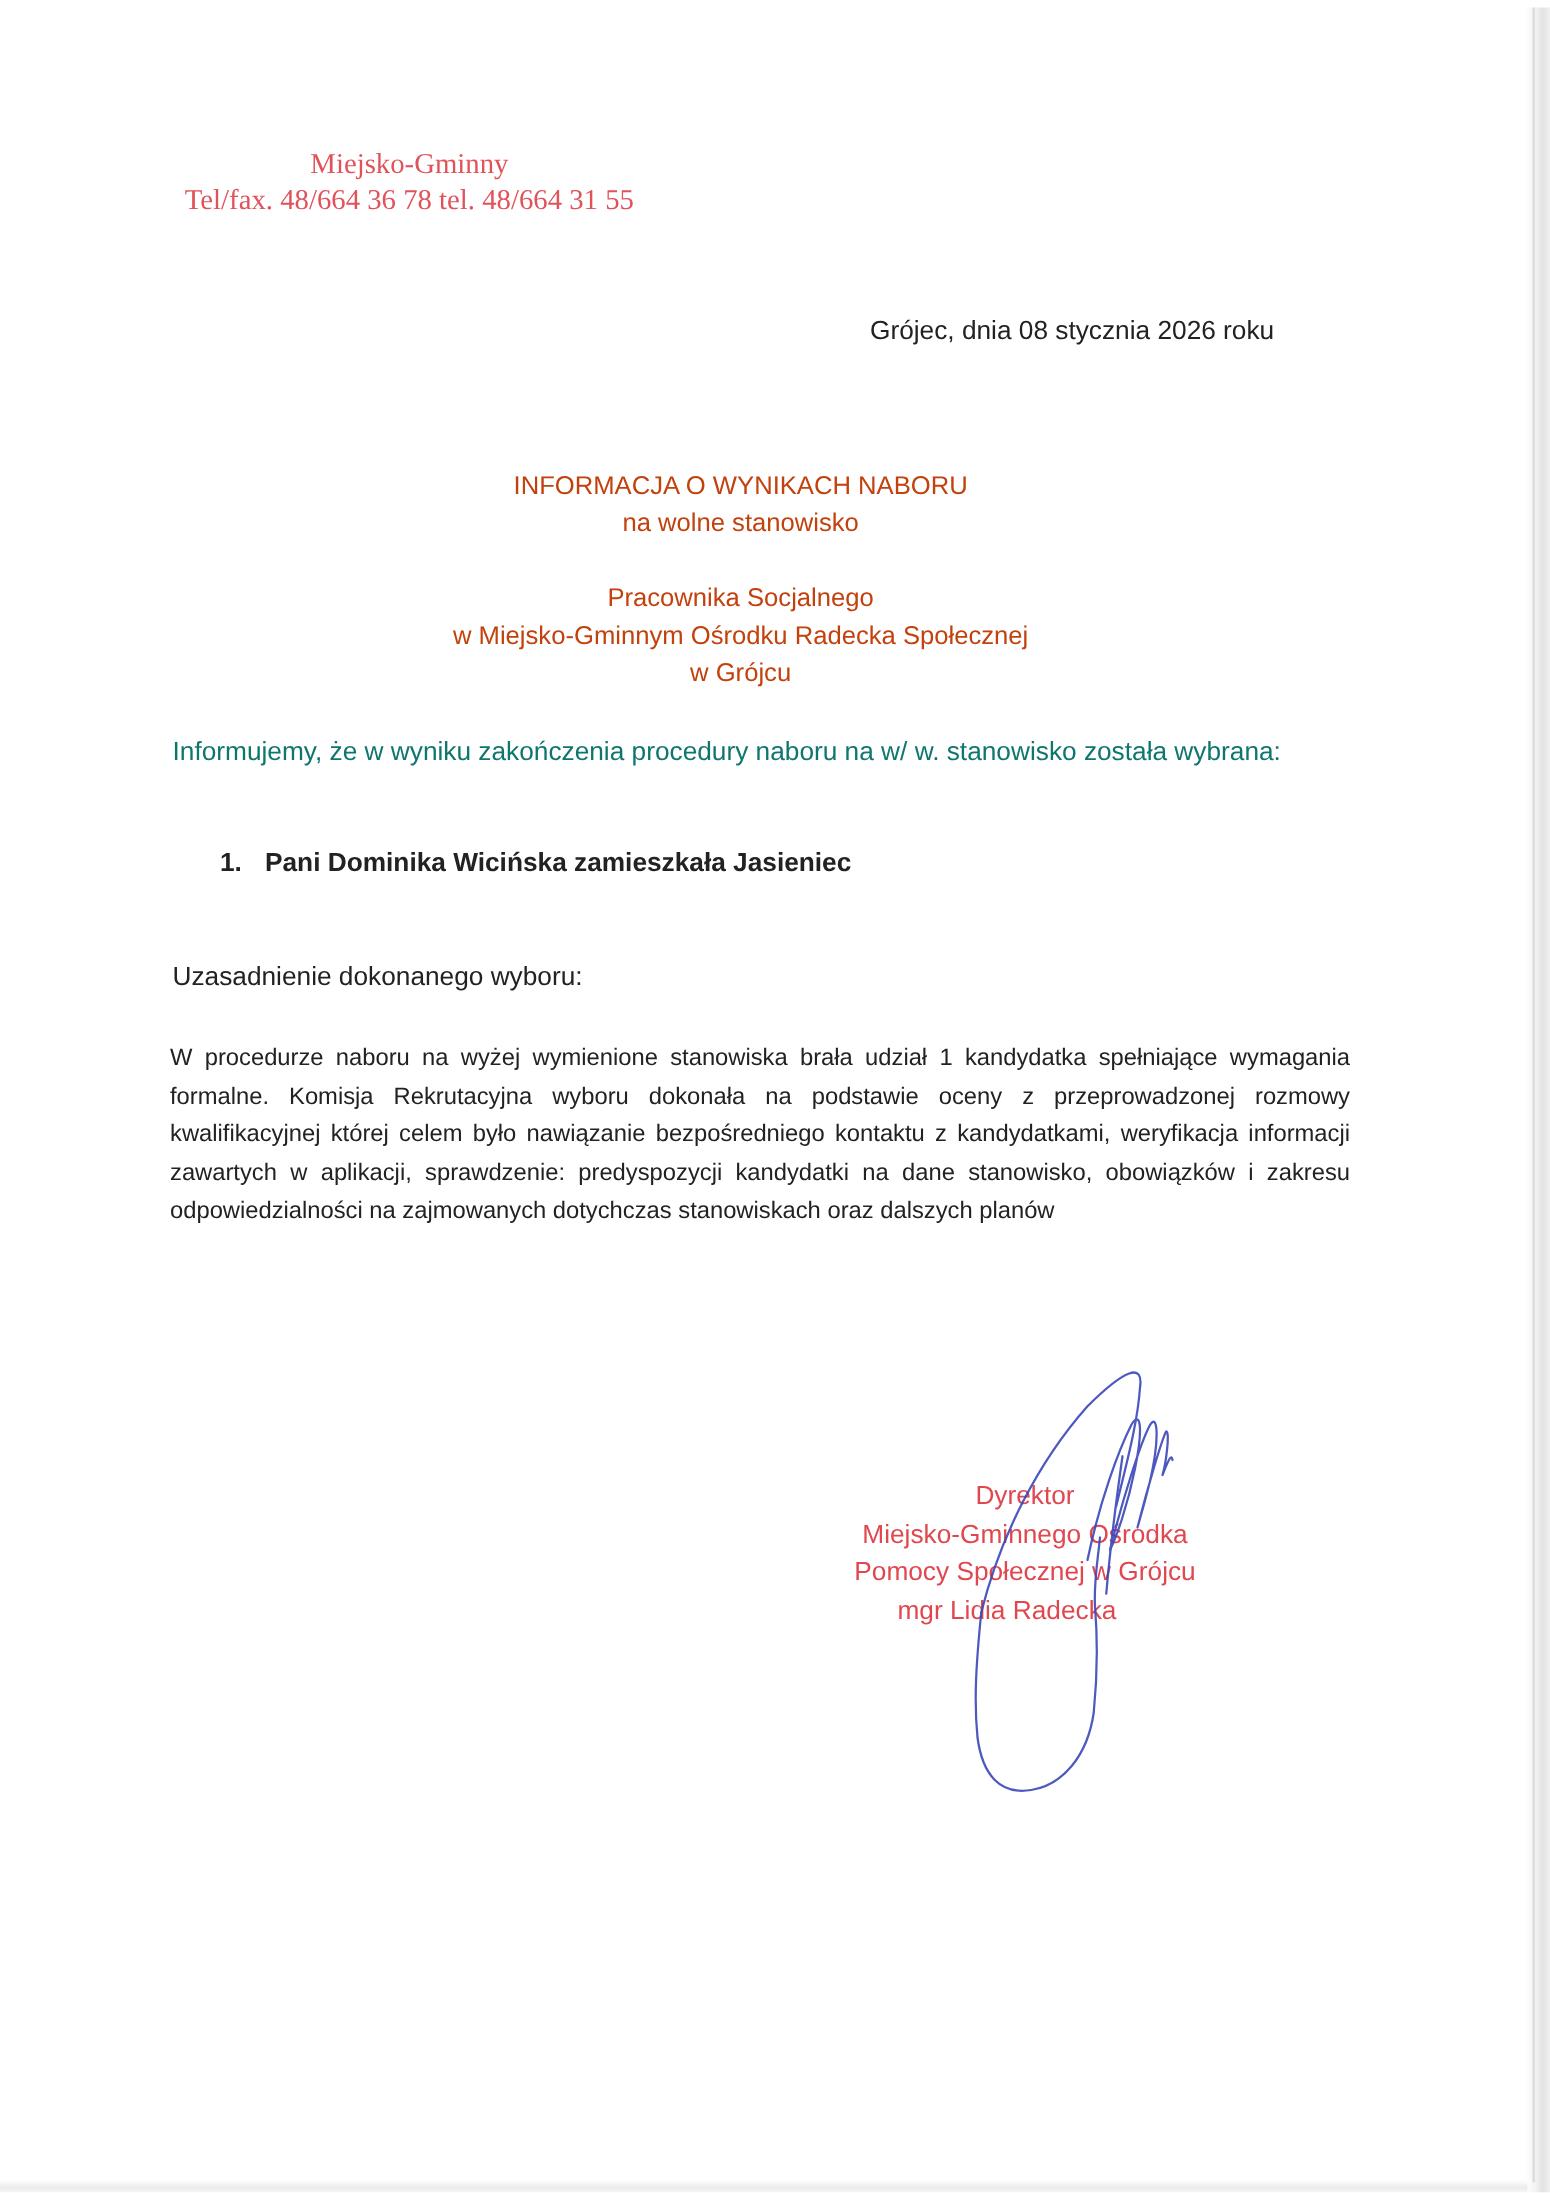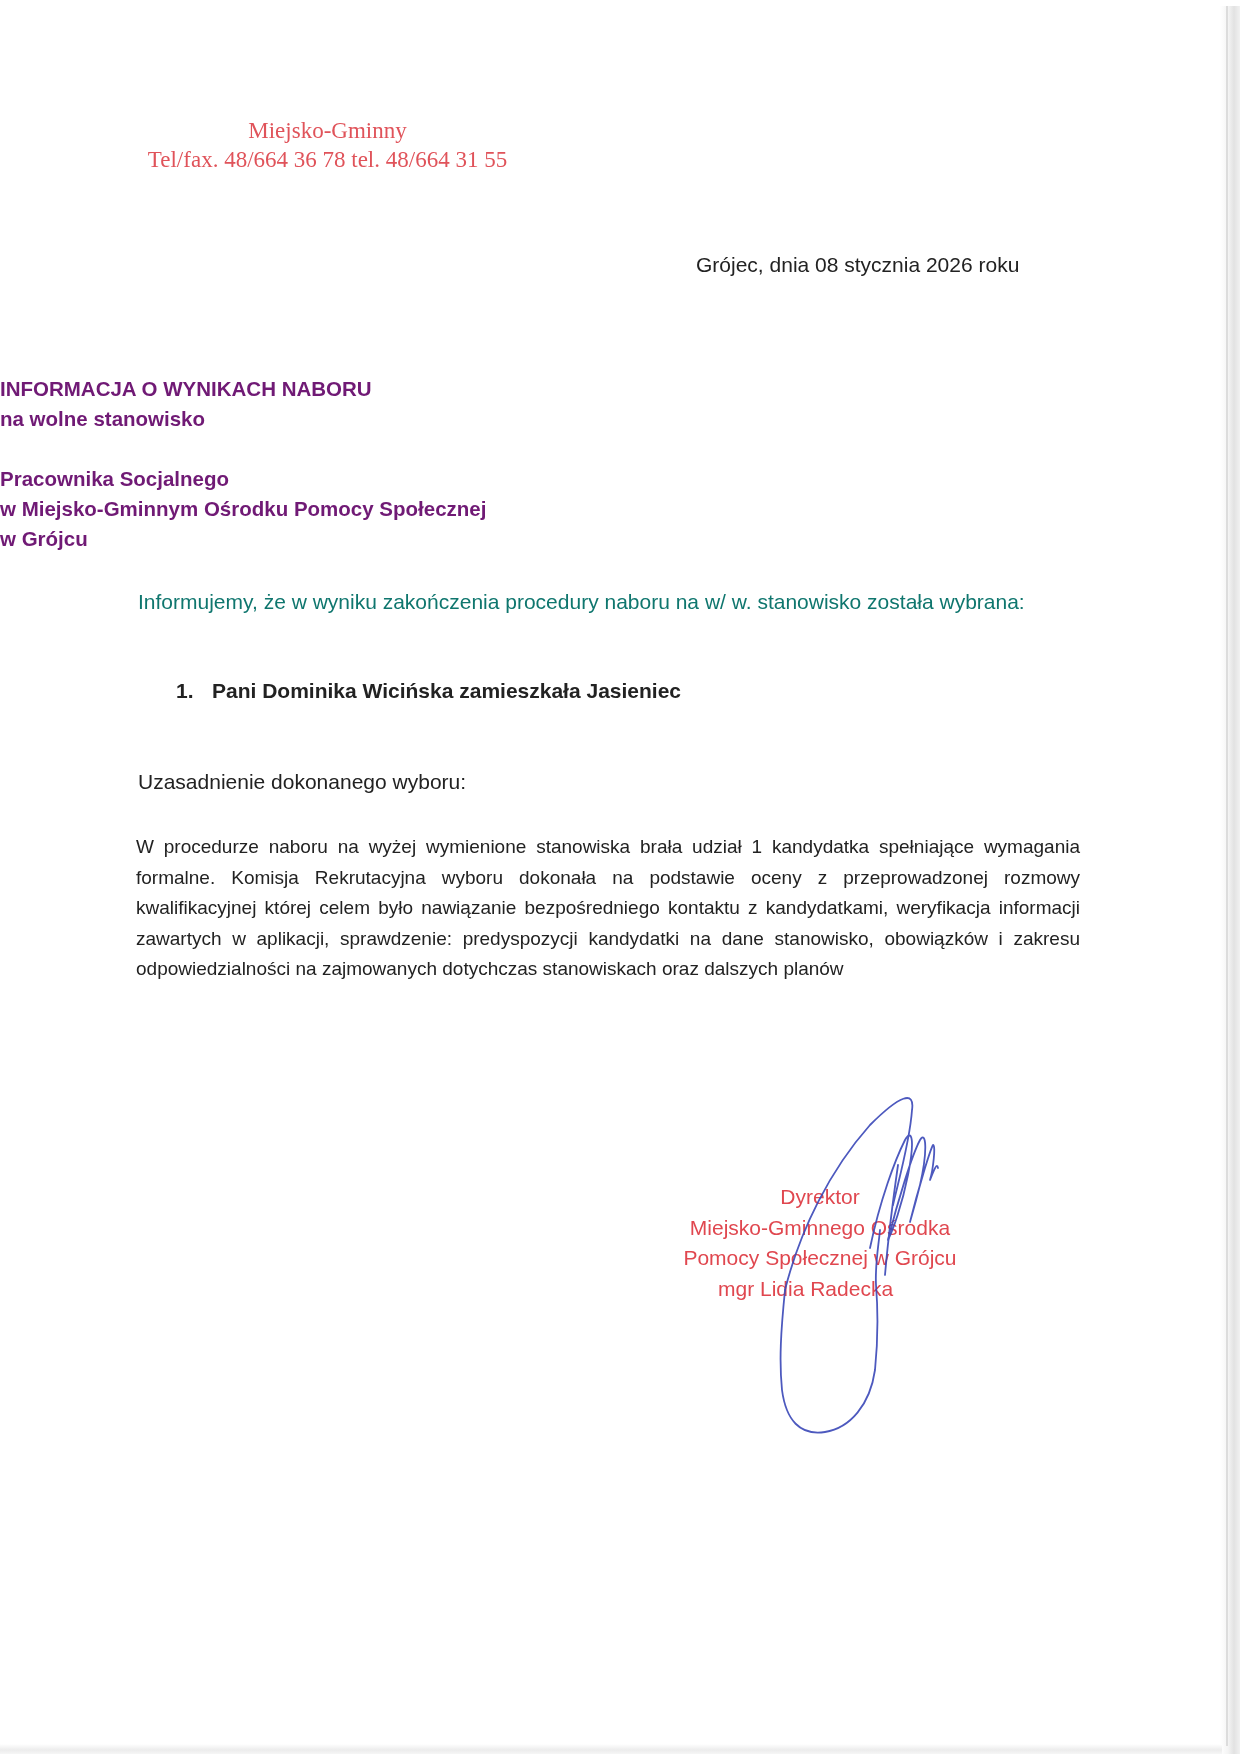--- a/index.html
+++ b/index.html
@@ -34,21 +34,21 @@
   .letterhead div { white-space: nowrap; }
 
   .date-line {
     position: absolute; left: 696px; top: 253px;
     font-size: 21px; color: #222;
     white-space: nowrap;
   }
 
   .title-block {
     position: absolute; left: 0; width: 1185px; top: 374px;
-    font-weight: bold; font-size: 20.5px; line-height: 30px; color: #701a75;
+    text-align: center; font-weight: normal; font-size: 20.5px; line-height: 30px; color: #c2410c;
   }
   .title-block .gap { height: 30px; }
 
   .intro {
     position: absolute; left: 138px; top: 588px; width: 942px;
     font-size: 21px; line-height: 28px; text-align: justify; color: #0f766e;
     text-align-last: left;
   }
   .selected-item {
     position: absolute; left: 176px; top: 679px;
@@ -91,21 +91,21 @@
   <div>Tel/fax. 48/664 36 78 tel. 48/664 31 55</div>
 </div>
 
 <div class="date-line">Grójec, dnia 08 stycznia 2026 roku</div>
 
 <div class="title-block">
   <div>INFORMACJA O WYNIKACH NABORU</div>
   <div>na wolne stanowisko</div>
   <div class="gap"></div>
   <div>Pracownika Socjalnego</div>
-  <div>w Miejsko-Gminnym Ośrodku Pomocy Społecznej</div>
+  <div>w Miejsko-Gminnym Ośrodku Radecka Społecznej</div>
   <div>w Grójcu</div>
 </div>
 
 <div class="intro">Informujemy, że w wyniku zakończenia procedury naboru na w/ w. stanowisko  została wybrana:</div>
 
 <div class="selected-item">
   <span class="num">1.</span><span>Pani  Dominika Wicińska  zamieszkała  Jasieniec</span>
 </div>
 
 <div class="justification-heading">Uzasadnienie dokonanego wyboru:</div>

